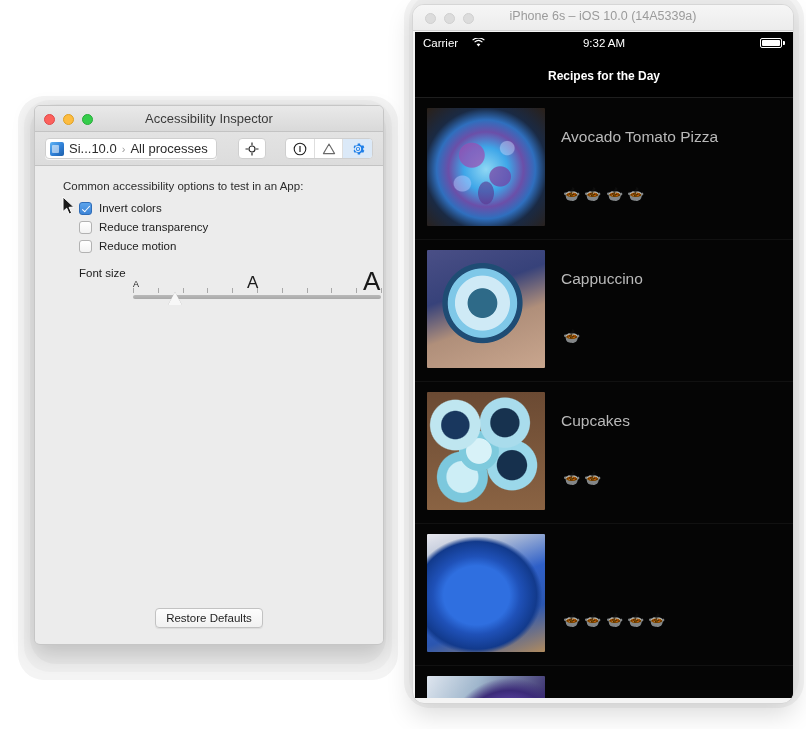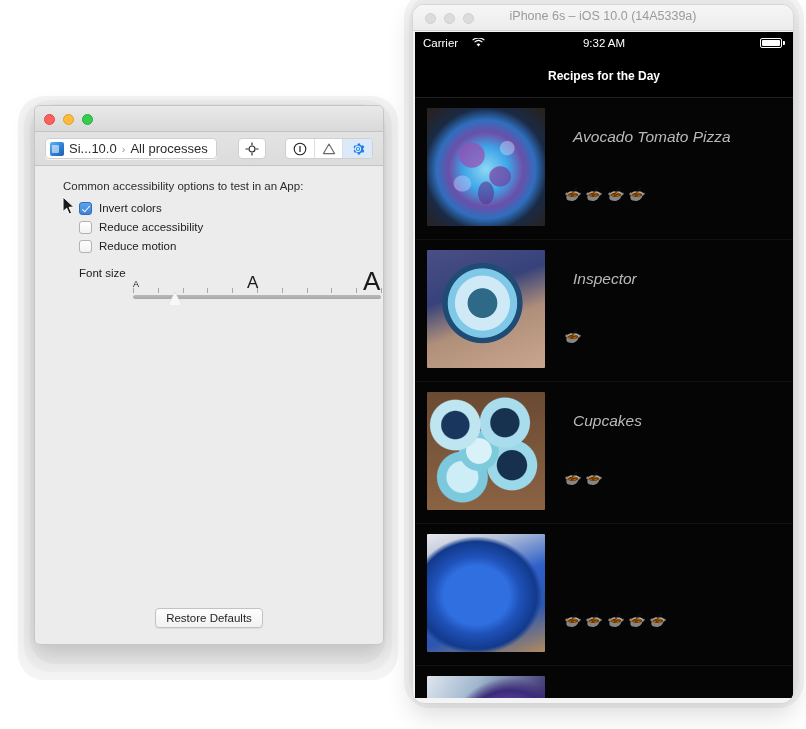--- a/index.html
+++ b/index.html
@@ -246,21 +246,21 @@
     left: 0; right: 0; bottom: 0;
     height: 1px; background: #111111;
   }
   .thumb-img {
     width: 118px; height: 118px;
     flex: none;
     border-radius: 1px;
     overflow: hidden;
     position: relative;
   }
-  .recipe-info { padding-left: 28px; flex: 1; position: relative; font-style: italic; }
+  .recipe-info { padding-left: 16px; flex: 1; position: relative; }
   .recipe-name { color: #b9b9b9; font-size: 15.5px; margin-top: 20px; }
   .rating { position: absolute; top: 78px; left: 18px; display: flex; gap: 4px; font-size: 14px; }
   .pot { filter: invert(1) hue-rotate(180deg); opacity: 0.92; }
 
   
   .img-pizza {
     background:
       radial-gradient(circle at 50% 52%, #8fd7f4 0%, #3ea6e8 26%, #6b4fa8 44%, #2f6fbe 58%, #1a2a44 72%, #2b2018 100%),
       linear-gradient(#3a2a1e, #241a12);
   }
@@ -313,20 +313,21 @@
   <div class="backdrop bd-sim-2"></div>
 
   <div class="ai-window">
 
     <div class="ai-titlebar">
       <div class="lights">
         <div class="light red"></div>
         <div class="light yellow"></div>
         <div class="light green"></div>
       </div>
+      <div class="ai-title">Accessibility Inspector</div>
     </div>
 
     <div class="ai-toolbar">
       <div class="tb-pathctl">
         <div class="app-icon"></div>
         <span class="path-seg">Si...10.0</span>
         <span class="path-sep">›</span>
         <span class="path-seg">All processes</span>
       </div>
 
@@ -367,21 +368,21 @@
 
     <div class="ai-content">
       <div class="section-label">Common accessibility options to test in an App:</div>
 
       <div class="checkrow">
         <div class="chk checked"></div>
         <span class="chk-label">Invert colors</span>
       </div>
       <div class="checkrow">
         <div class="chk"></div>
-        <span class="chk-label">Reduce accessibility</span>
+        <span class="chk-label">Reduce transparency</span>
       </div>
       <div class="checkrow">
         <div class="chk"></div>
         <span class="chk-label">Reduce motion</span>
       </div>
 
       <div class="fontsize-label">Font size</div>
 
       <div class="slider-wrap">
         <span class="glyph-A A-small">A</span>
@@ -459,21 +460,21 @@
               <span class="pot">🍲</span>
               <span class="pot">🍲</span>
               <span class="pot">🍲</span>
             </div>
           </div>
         </div>
 
         <div class="recipe-row">
           <div class="thumb-img img-cappuccino"></div>
           <div class="recipe-info">
-            <div class="recipe-name">Inspector</div>
+            <div class="recipe-name">Cappuccino</div>
             <div class="rating">
               <span class="pot">🍲</span>
             </div>
           </div>
         </div>
 
         <div class="recipe-row">
           <div class="thumb-img img-cupcakes"></div>
           <div class="recipe-info">
             <div class="recipe-name">Cupcakes</div>

